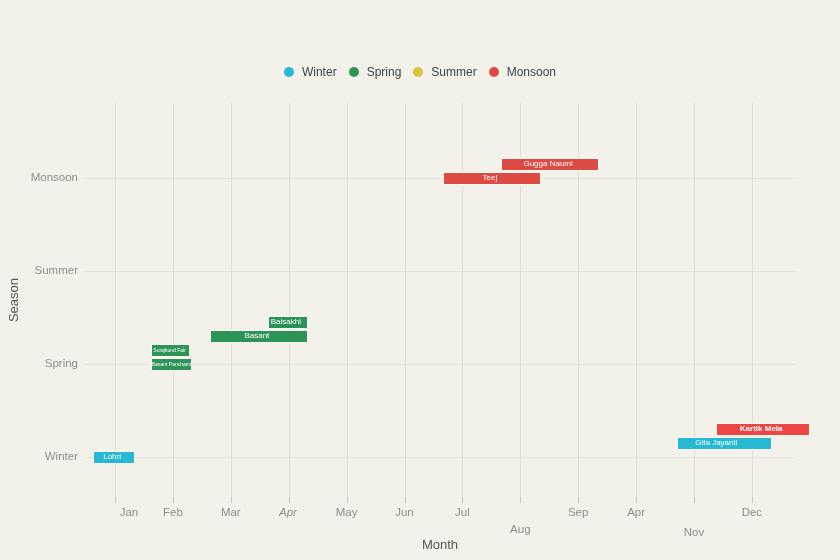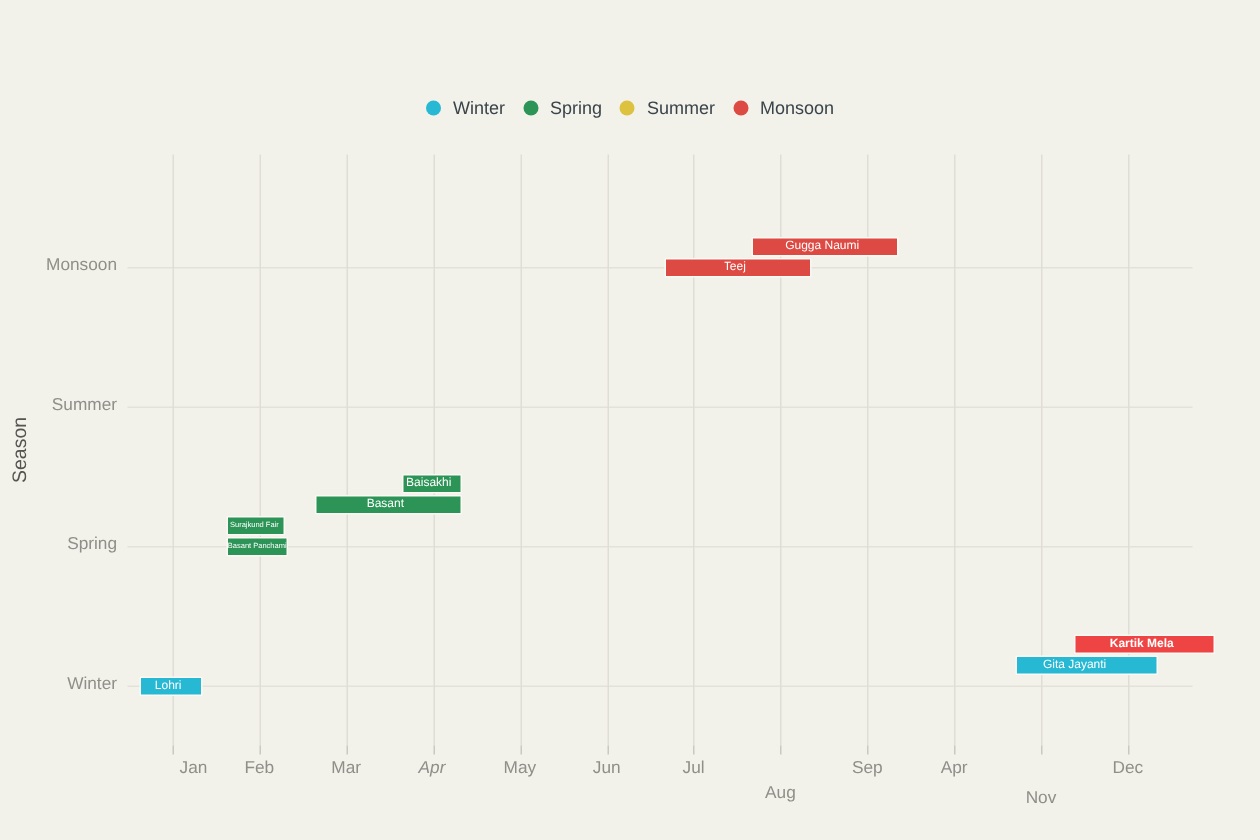--- a/index.html
+++ b/index.html
@@ -118,16 +118,17 @@
       <div class="bar" style="left: 716px; width: 94.377px; top: 422.5px; background: #ef4444; font-weight: bold;">
         <span style="font-size: 8px; padding-right: 4px;">Kartik Mela</span>
       </div>
       <div class="bar" style="left: 677.209px; width: 94.377px; top: 436.5px; background: rgb(39, 184, 212);">
         <span style="font-size: 8px; padding-right: 16px;">Gita Jayanti</span>
       </div>
       <div class="bar" style="left: 92.998px; width: 42.267px; top: 450.5px; background: rgb(39, 184, 212);">
         <span style="font-size: 8px; padding-right: 4px;">Lohri</span>
       </div>
     </div>
+  <div class="xlab">Month</div>
   <div class="ylabwrap">
     <div class="ylab">Season</div>
   </div>
 </div>
 
 </body></html>

